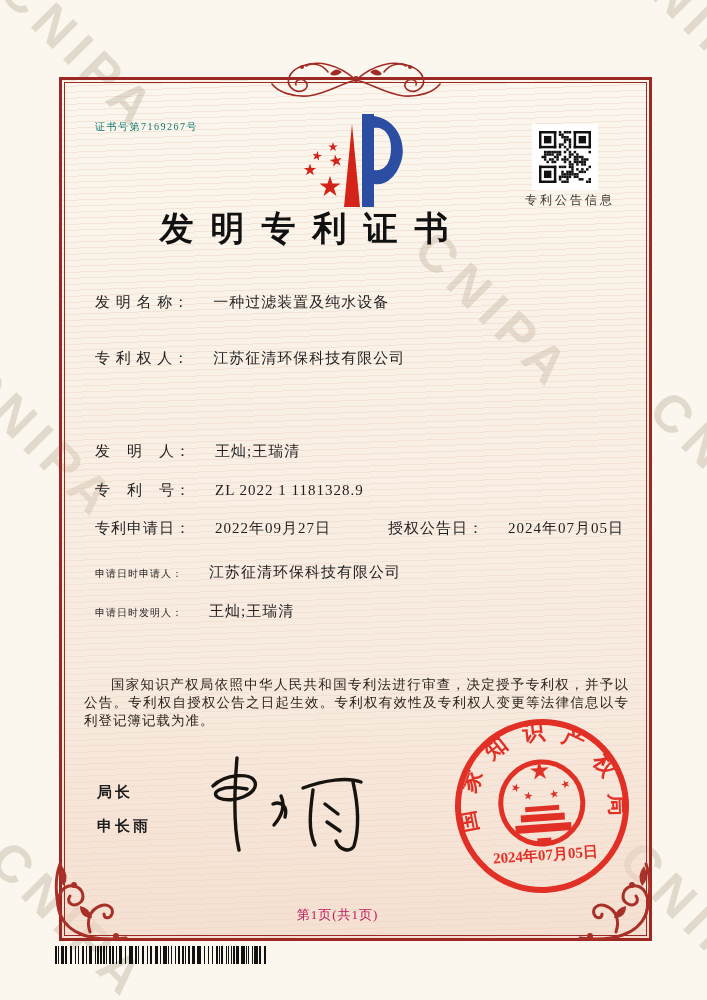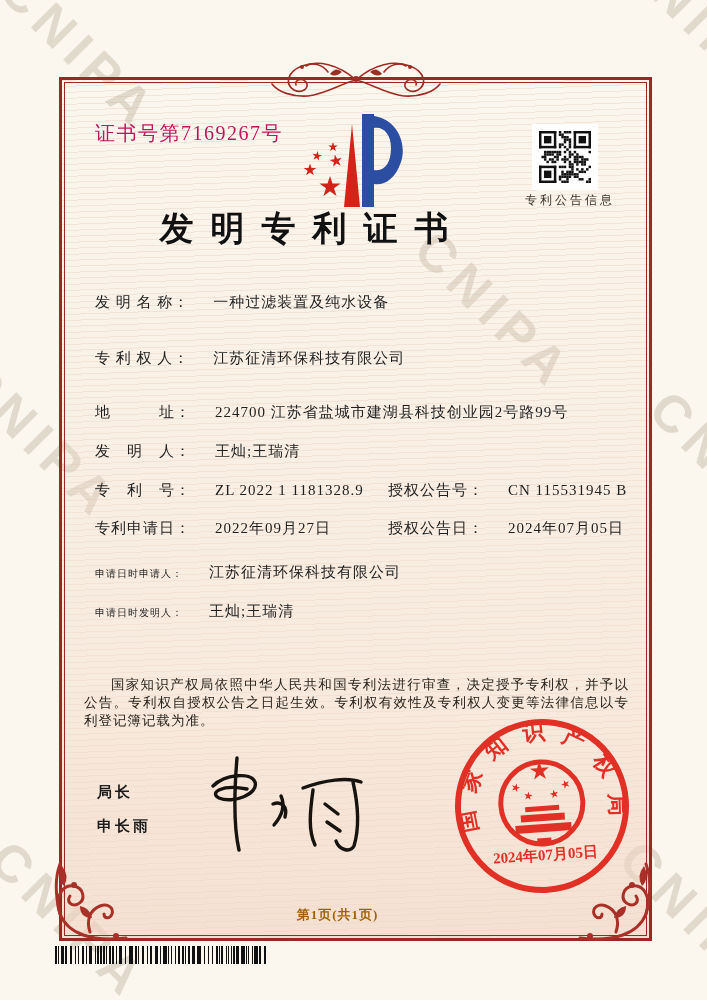--- a/index.html
+++ b/index.html
@@ -8,32 +8,32 @@
   .wm{position:absolute;font-family:"Liberation Sans","DejaVu Sans",sans-serif;font-weight:700;
       font-size:52px;letter-spacing:8px;color:rgba(146,130,108,0.26);transform:rotate(45deg);
       white-space:nowrap;user-select:none;}
   .frame{position:absolute;left:59px;top:77px;width:587px;height:858px;border:3px solid #9b2823;
       background:
         linear-gradient(180deg, rgba(246,232,220,0) 0%, rgba(243,219,203,0.45) 70%, rgba(241,212,194,0.65) 100%),
         repeating-linear-gradient(178deg, rgba(213,158,130,0.20) 0px, rgba(213,158,130,0.20) 1px, rgba(0,0,0,0) 1px, rgba(0,0,0,0) 6px);}
   .frame::before{content:"";position:absolute;left:2px;top:2px;right:2px;bottom:2px;
       border:1px solid #9b2823;pointer-events:none;}
   .abs{position:absolute;}
-  .cert-no{left:95px;top:120px;font-size:20px;color:#be185d;letter-spacing:1.5px;}
+  .cert-no{left:95px;top:120px;font-size:10px;color:#0f766e;letter-spacing:1.5px;}
   .qr-caption{left:525px;top:192px;font-size:12px;color:#3a332c;letter-spacing:3px;}
   .title{left:59px;top:206px;width:490px;text-align:center;font-size:34px;font-weight:700;
       color:#111;letter-spacing:17px;padding-left:17px;box-sizing:border-box;}
   .row{font-size:15px;color:#1f1f1f;white-space:nowrap;}
   .row .lbl{display:inline-block;min-width:90px;letter-spacing:1px;}
   .row .val{letter-spacing:1px;margin-left:24px;}
   .lbl-long{font-size:10px;letter-spacing:0.5px;}
   .statement{left:84px;top:676px;width:545px;font-size:13.5px;line-height:18px;color:#2a241d;
       text-align:justify;text-indent:2em;letter-spacing:1px;}
   .signer{left:97px;font-size:15px;font-weight:600;color:#1d1d1d;letter-spacing:3px;}
-  .page-no{left:59px;top:906px;width:557px;text-align:center;font-size:13px;color:#a16207;letter-spacing:1px;font-weight:bold;}
+  .page-no{left:59px;top:906px;width:557px;text-align:center;font-size:13px;color:#be185d;letter-spacing:1px;}
   svg{display:block;}
 </style>
 </head>
 <body>
 
 <div class="page">
 
   <div class="wm abs" style="left:-20px;top:20px">CNIPA</div>
   <div class="wm abs" style="left:600px;top:-10px">CNIPA</div>
   <div class="wm abs" style="left:395px;top:280px">CNIPA</div>
@@ -244,31 +244,25 @@
   <div class="abs qr-caption">专利公告信息</div>
 
   <div class="abs title">发明专利证书</div>
 
   <div class="abs row" style="left:95px;top:293px">
     <span class="lbl">发 明 名 称：</span><span class="val">一种过滤装置及纯水设备</span>
   </div>
   <div class="abs row" style="left:95px;top:349px">
     <span class="lbl">专 利 权 人：</span><span class="val">江苏征清环保科技有限公司</span>
   </div>
-  <div class="abs row" style="left:95px;top:403px">
-    <span class="lbl">地　　　址：</span><span class="val">224700 江苏省盐城市建湖县科技创业园2号路99号</span>
-  </div>
   <div class="abs row" style="left:95px;top:442px">
     <span class="lbl">发　明　人：</span><span class="val">王灿;王瑞清</span>
   </div>
   <div class="abs row" style="left:95px;top:481px">
     <span class="lbl">专　利　号：</span><span class="val">ZL 2022 1 1181328.9</span>
-  </div>
-  <div class="abs row" style="left:388px;top:481px">
-    <span class="lbl">授权公告号：</span><span class="val">CN 115531945 B</span>
   </div>
   <div class="abs row" style="left:95px;top:519px">
     <span class="lbl">专利申请日：</span><span class="val">2022年09月27日</span>
   </div>
   <div class="abs row" style="left:388px;top:519px">
     <span class="lbl">授权公告日：</span><span class="val">2024年07月05日</span>
   </div>
   <div class="abs row" style="left:95px;top:563px">
     <span class="lbl lbl-long">申请日时申请人：</span><span class="val">江苏征清环保科技有限公司</span>
   </div>

